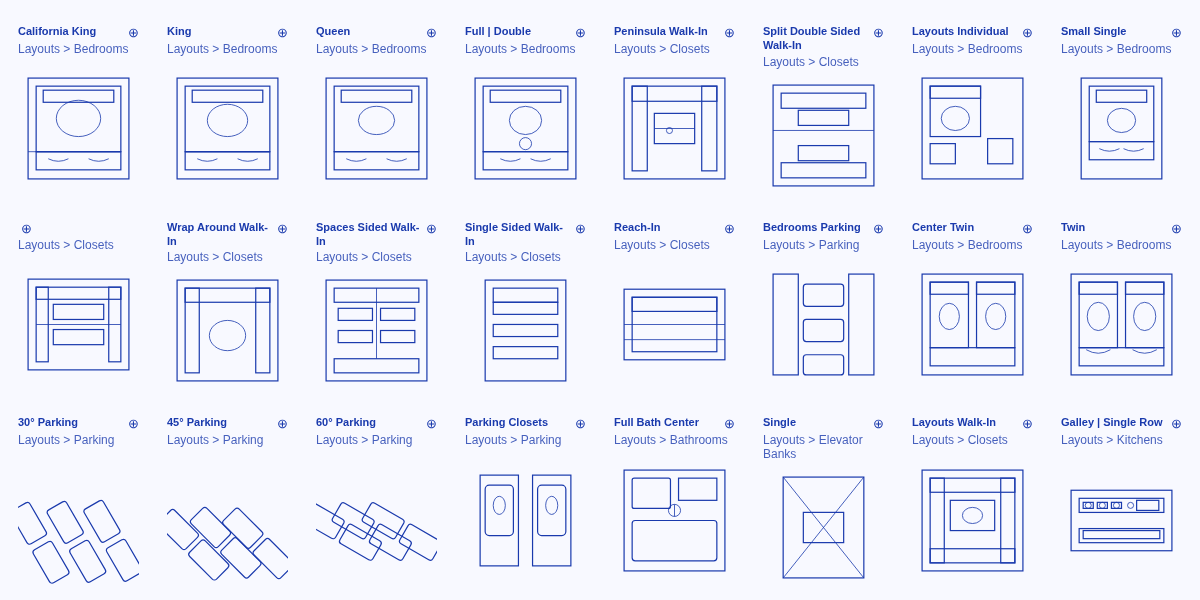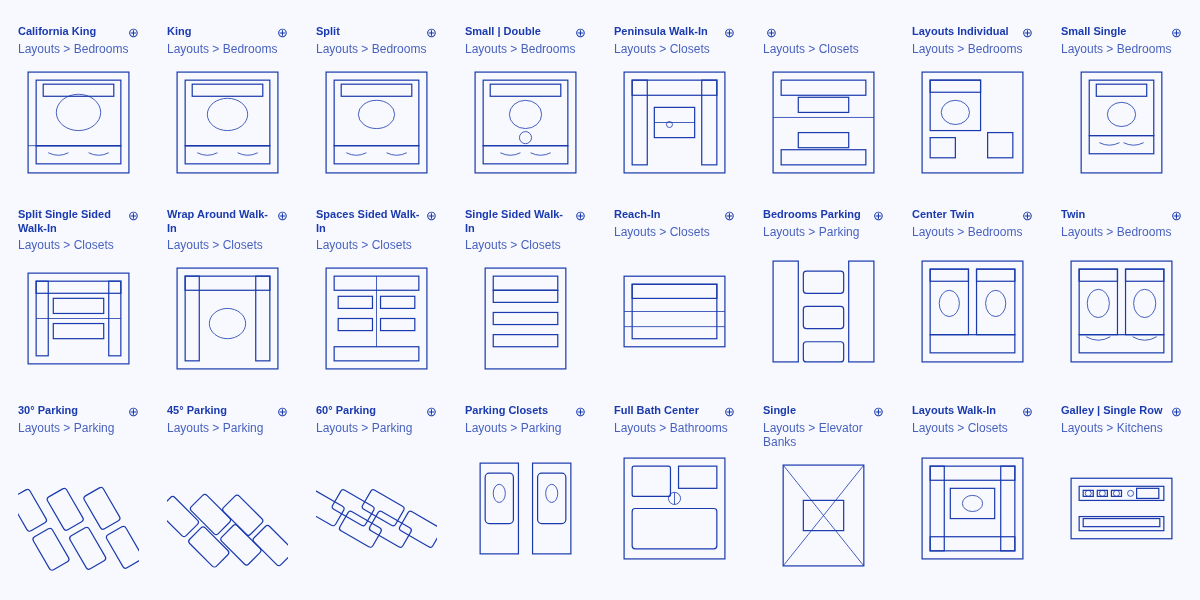--- a/index.html
+++ b/index.html
@@ -98,39 +98,39 @@
       <line x1="18" y1="83" x2="102" y2="83" stroke="#1a3aad" fill="none" stroke-width="1.2"></line>
       <rect x="18" y="83" width="84" height="18" stroke="#1a3aad" fill="none" stroke-width="1.2"></rect>
       <ellipse cx="60" cy="52" rx="20" ry="16" stroke="#1a3aad" fill="none" stroke-width="0.8"></ellipse>
       <path d="M30 90 Q40 95 50 90" stroke="#1a3aad" fill="none" stroke-width="0.8"></path>
       <path d="M70 90 Q80 95 90 90" stroke="#1a3aad" fill="none" stroke-width="0.8"></path>
     </svg>
     </div>
   </div>
     <div class="card">
     <div class="card-header">
-      <span class="card-title">Split</span>
+      <span class="card-title">Queen</span>
       <span class="card-icon">⊕</span>
     </div>
     <div class="card-breadcrumb">Layouts &gt; Bedrooms</div>
     <div class="card-image">
       <svg viewBox="0 0 120 120" xmlns="http://www.w3.org/2000/svg">
       <rect x="10" y="10" width="100" height="100" stroke="#1a3aad" fill="none" stroke-width="1.2"></rect>
       <rect x="18" y="18" width="84" height="65" stroke="#1a3aad" fill="none" stroke-width="1.2"></rect>
       <rect x="25" y="22" width="70" height="12" stroke="#1a3aad" fill="none" stroke-width="1.2"></rect>
       <rect x="18" y="83" width="84" height="18" stroke="#1a3aad" fill="none" stroke-width="1.2"></rect>
       <ellipse cx="60" cy="52" rx="18" ry="14" stroke="#1a3aad" fill="none" stroke-width="0.8"></ellipse>
       <path d="M30 90 Q40 95 50 90" stroke="#1a3aad" fill="none" stroke-width="0.8"></path>
       <path d="M70 90 Q80 95 90 90" stroke="#1a3aad" fill="none" stroke-width="0.8"></path>
     </svg>
     </div>
   </div>
     <div class="card">
     <div class="card-header">
-      <span class="card-title">Small | Double</span>
+      <span class="card-title">Full | Double</span>
       <span class="card-icon">⊕</span>
     </div>
     <div class="card-breadcrumb">Layouts &gt; Bedrooms</div>
     <div class="card-image">
       <svg viewBox="0 0 120 120" xmlns="http://www.w3.org/2000/svg">
       <rect x="10" y="10" width="100" height="100" stroke="#1a3aad" fill="none" stroke-width="1.2"></rect>
       <rect x="18" y="18" width="84" height="65" stroke="#1a3aad" fill="none" stroke-width="1.2"></rect>
       <rect x="25" y="22" width="70" height="12" stroke="#1a3aad" fill="none" stroke-width="1.2"></rect>
       <rect x="18" y="83" width="84" height="18" stroke="#1a3aad" fill="none" stroke-width="1.2"></rect>
       <ellipse cx="60" cy="52" rx="16" ry="14" stroke="#1a3aad" fill="none" stroke-width="0.8"></ellipse>
@@ -153,20 +153,21 @@
       <rect x="18" y="18" width="15" height="84" stroke="#1a3aad" fill="none" stroke-width="1.2"></rect>
       <rect x="87" y="18" width="15" height="84" stroke="#1a3aad" fill="none" stroke-width="1.2"></rect>
       <rect x="40" y="45" width="40" height="30" stroke="#1a3aad" fill="none" stroke-width="1.2"></rect>
       <line x1="40" y1="60" x2="80" y2="60" stroke="#1a3aad" fill="none" stroke-width="0.8"></line>
       <circle cx="55" cy="62" r="3" stroke="#1a3aad" fill="none" stroke-width="0.8"></circle>
     </svg>
     </div>
   </div>
     <div class="card">
     <div class="card-header">
+      <span class="card-title">Split Double Sided Walk-In</span>
       <span class="card-icon">⊕</span>
     </div>
     <div class="card-breadcrumb">Layouts &gt; Closets</div>
     <div class="card-image">
       <svg viewBox="0 0 120 120" xmlns="http://www.w3.org/2000/svg">
       <rect x="10" y="10" width="100" height="100" stroke="#1a3aad" fill="none" stroke-width="1.2"></rect>
       <rect x="18" y="18" width="84" height="15" stroke="#1a3aad" fill="none" stroke-width="1.2"></rect>
       <rect x="18" y="87" width="84" height="15" stroke="#1a3aad" fill="none" stroke-width="1.2"></rect>
       <line x1="10" y1="55" x2="110" y2="55" stroke="#1a3aad" fill="none" stroke-width="0.8"></line>
       <rect x="35" y="35" width="50" height="15" stroke="#1a3aad" fill="none" stroke-width="1.2"></rect>
@@ -204,21 +205,20 @@
       <rect x="35" y="22" width="50" height="12" stroke="#1a3aad" fill="none" stroke-width="1.2"></rect>
       <rect x="28" y="73" width="64" height="18" stroke="#1a3aad" fill="none" stroke-width="1.2"></rect>
       <ellipse cx="60" cy="52" rx="14" ry="12" stroke="#1a3aad" fill="none" stroke-width="0.8"></ellipse>
       <path d="M38 80 Q48 85 58 80" stroke="#1a3aad" fill="none" stroke-width="0.8"></path>
       <path d="M62 80 Q72 85 82 80" stroke="#1a3aad" fill="none" stroke-width="0.8"></path>
     </svg>
     </div>
   </div>
     <div class="card">
     <div class="card-header">
-      <span class="card-title">Split Single Sided Walk-In</span>
       <span class="card-icon">⊕</span>
     </div>
     <div class="card-breadcrumb">Layouts &gt; Closets</div>
     <div class="card-image">
       <svg viewBox="0 0 120 120" xmlns="http://www.w3.org/2000/svg">
       <rect x="10" y="15" width="100" height="90" stroke="#1a3aad" fill="none" stroke-width="1.2"></rect>
       <rect x="18" y="23" width="84" height="12" stroke="#1a3aad" fill="none" stroke-width="1.2"></rect>
       <rect x="18" y="23" width="12" height="74" stroke="#1a3aad" fill="none" stroke-width="1.2"></rect>
       <rect x="90" y="23" width="12" height="74" stroke="#1a3aad" fill="none" stroke-width="1.2"></rect>
       <line x1="18" y1="60" x2="102" y2="60" stroke="#1a3aad" fill="none" stroke-width="0.8"></line>

